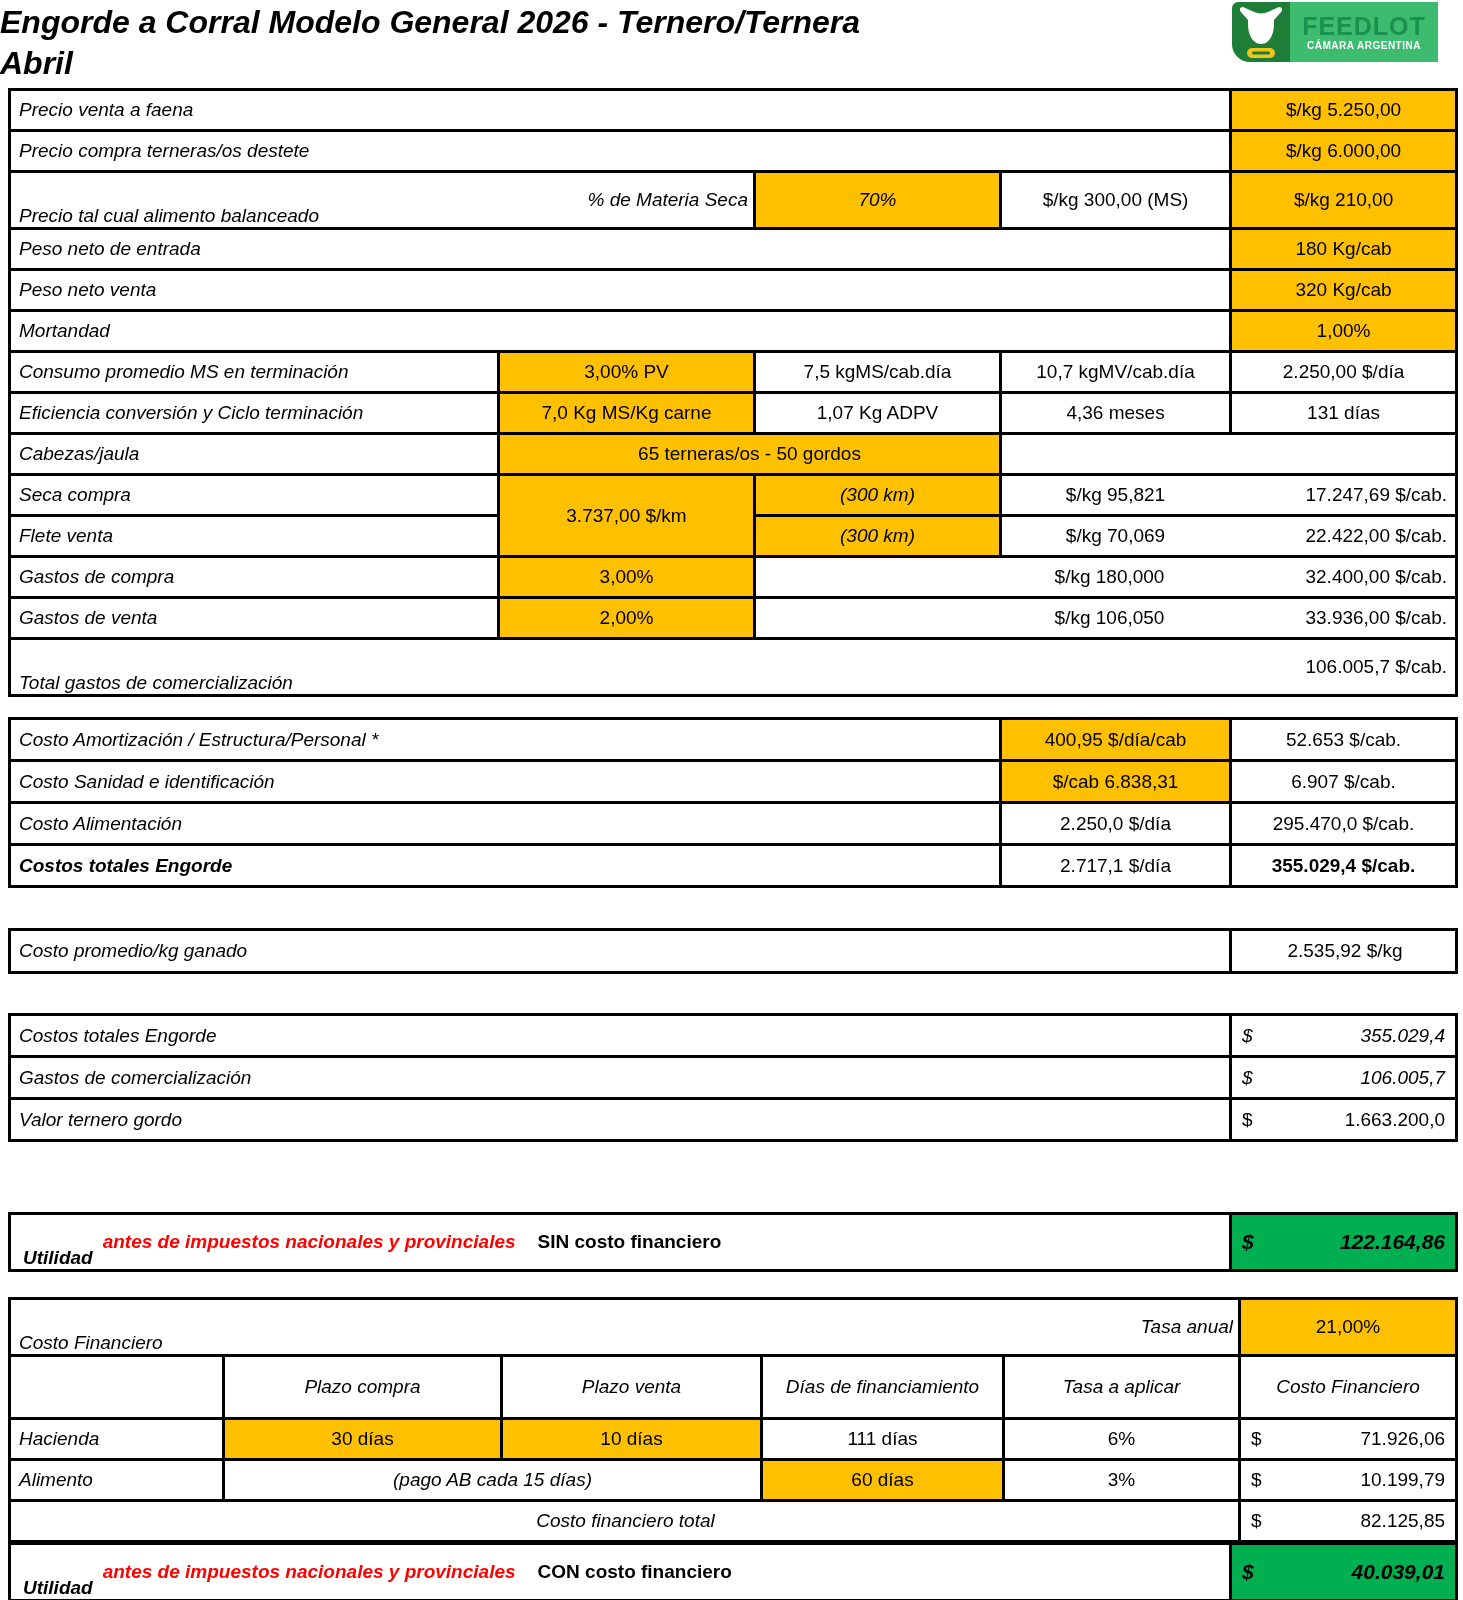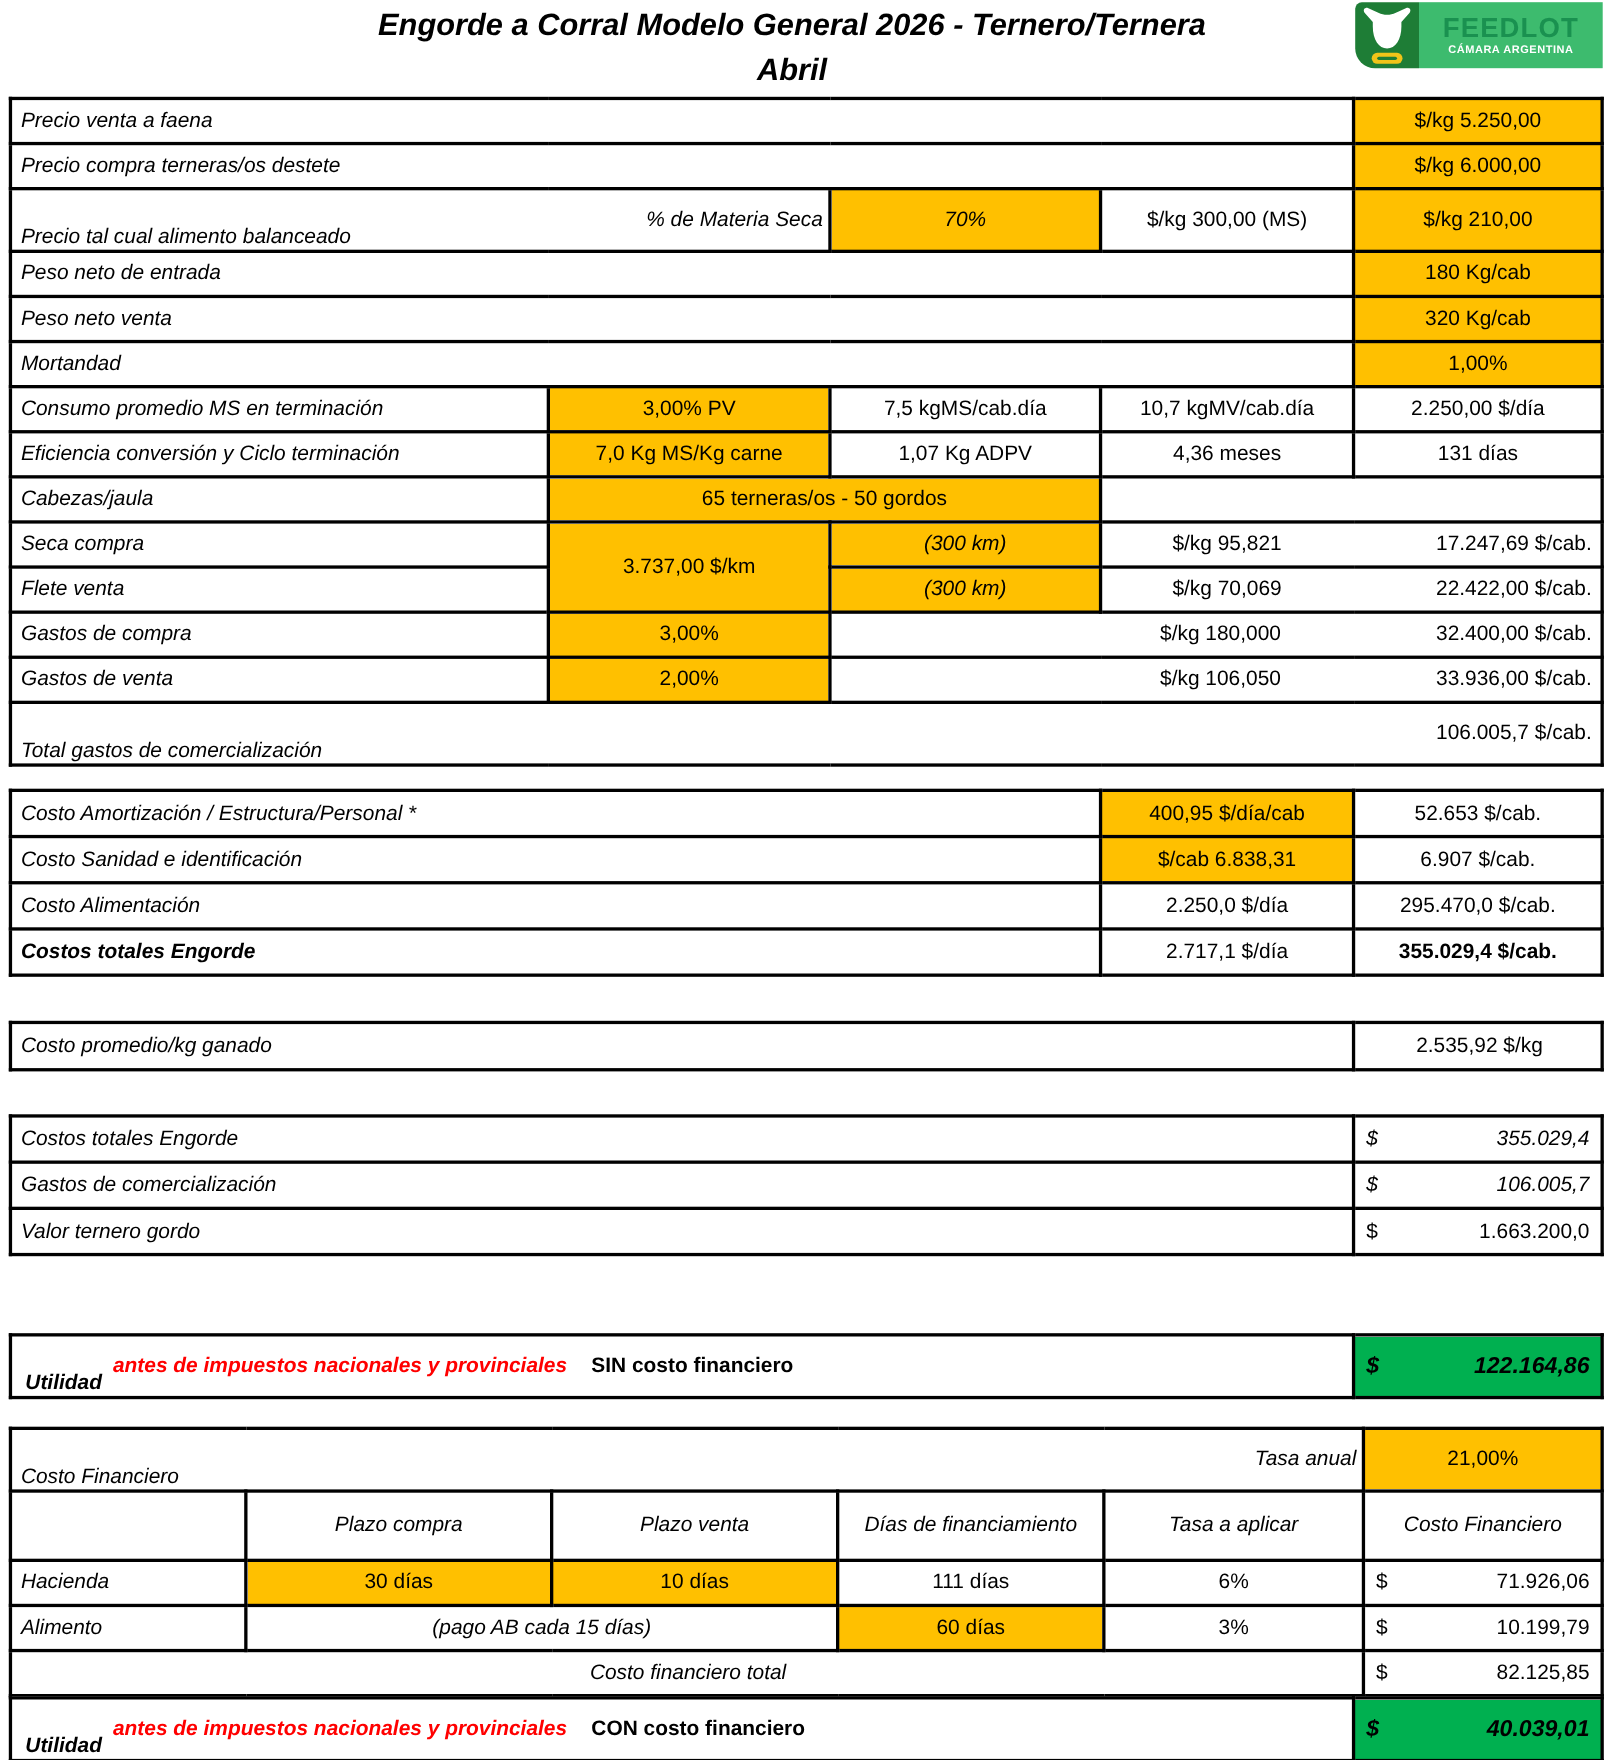--- a/index.html
+++ b/index.html
@@ -1,24 +1,24 @@
 <!DOCTYPE html>
 <html><head>
 <meta charset="utf-8">
 <style>
   html,body{margin:0;padding:0;background:#fff;}
   .sheet{position:relative;width:1463px;height:1600px;background:#fff;
          font-family:"Liberation Sans",sans-serif;color:#000;overflow:hidden;}
 
   
-  .title{position:absolute;top:2px;left:0;width:1440px;text-align:center;
-         font-size:28px;font-weight:bold;font-style:italic;line-height:41px;}
+  .title{position:absolute;top:2px;left:0;width:1440px;
+         font-size:32px;font-weight:bold;font-style:italic;line-height:41px;}
 
   
-  .logo{position:absolute;left:1232px;top:2px;width:225px;height:60px;display:flex;}
+  .logo{position:absolute;left:1232px;top:2px;width:206px;height:60px;display:flex;}
   .logo-left{width:58px;height:60px;background:#1E7D36;border-radius:6px 0 0 18px;
              display:flex;align-items:center;justify-content:center;}
   .logo-right{flex:1;background:#3DBB6E;display:flex;flex-direction:column;
               align-items:center;justify-content:center;line-height:1;}
   .logo-brand{font-size:25px;font-weight:bold;color:#1A9150;letter-spacing:1px;}
   .logo-sub{font-size:10px;font-weight:bold;color:#fff;letter-spacing:.5px;margin-top:2px;}
 
   
   table{border-collapse:collapse;table-layout:fixed;position:absolute;background:#fff;}
   td{border:3px solid #000;height:38px;padding:0 8px;font-size:19px;

